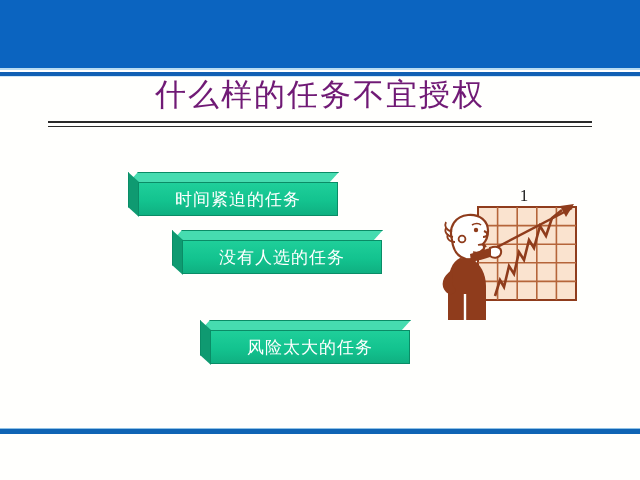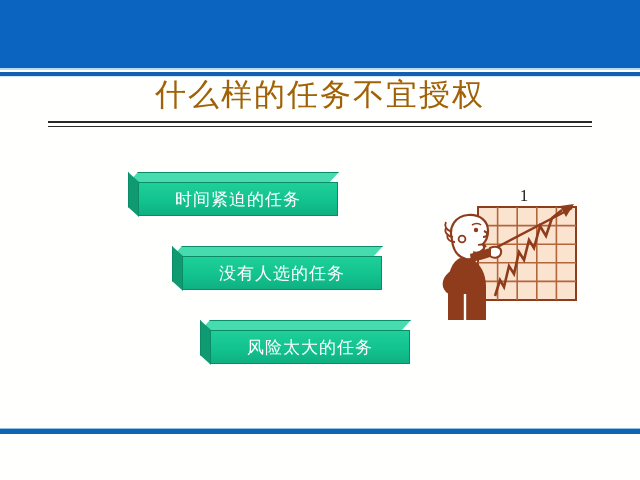--- a/index.html
+++ b/index.html
@@ -51,21 +51,21 @@
 
   
   .title {
     position: absolute;
     left: 0; top: 76px;
     width: 640px;
     text-align: center;
     font-family: "Liberation Serif", "DejaVu Serif", serif;
     font-size: 31px;
     letter-spacing: 2px;
-    color: #a16207;
+    color: #701a75;
     line-height: 38px;
     white-space: nowrap;
   }
   .title-rule {
     position: absolute;
     left: 48px;
     width: 544px;
     background: #2a2a2a;
   }
   .title-rule.r1 { top: 121px; height: 2px; }
@@ -124,21 +124,21 @@
     position: absolute;
     left: 0; top: 0;
     width: 11px; height: 45px;
     background: #0f9a71;
     border-left: 1px solid #0a8c66;
     box-sizing: border-box;
     clip-path: polygon(0 0, 11px 10px, 11px 45px, 0 35px);
   }
 
   .box-1 { left: 128px; top: 172px; padding-left: 24px; }
-  .box-2 { left: 172px; top: 246px; }
+  .box-2 { left: 172px; top: 230px; }
   .box-3 { left: 200px; top: 320px; }
 
   
   .clip {
     position: absolute;
     left: 440px; top: 190px;
     width: 150px; height: 130px;
   }
   .clip .page-num {
     position: absolute;

